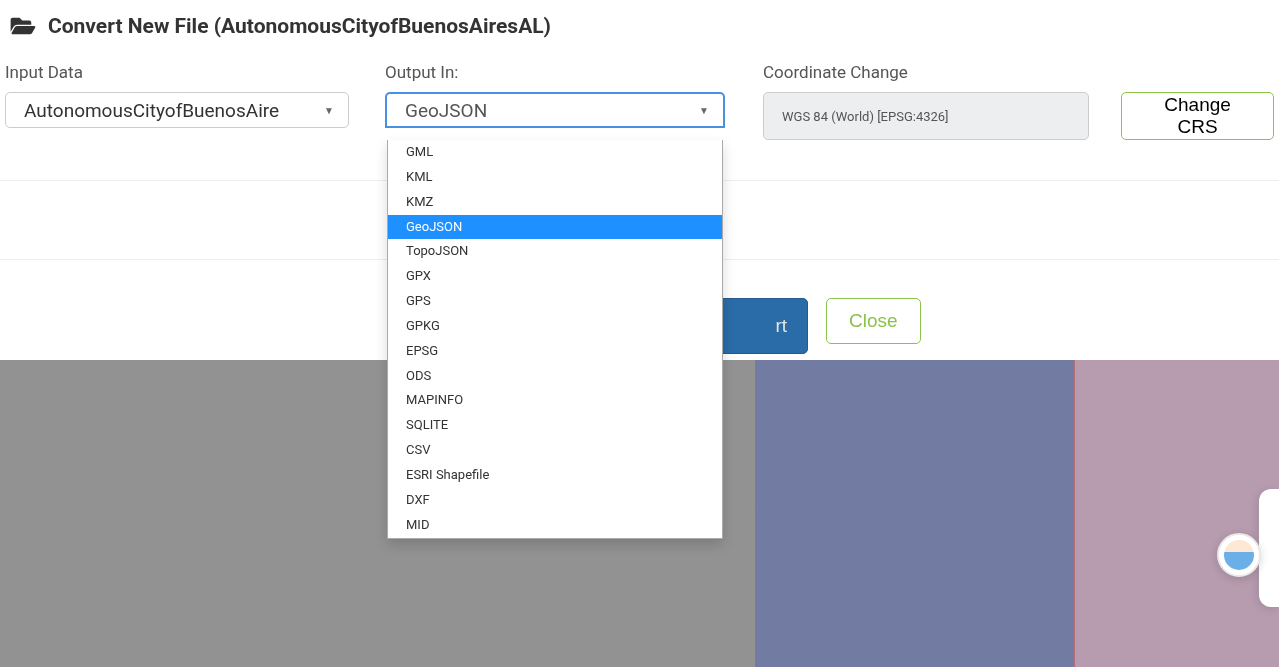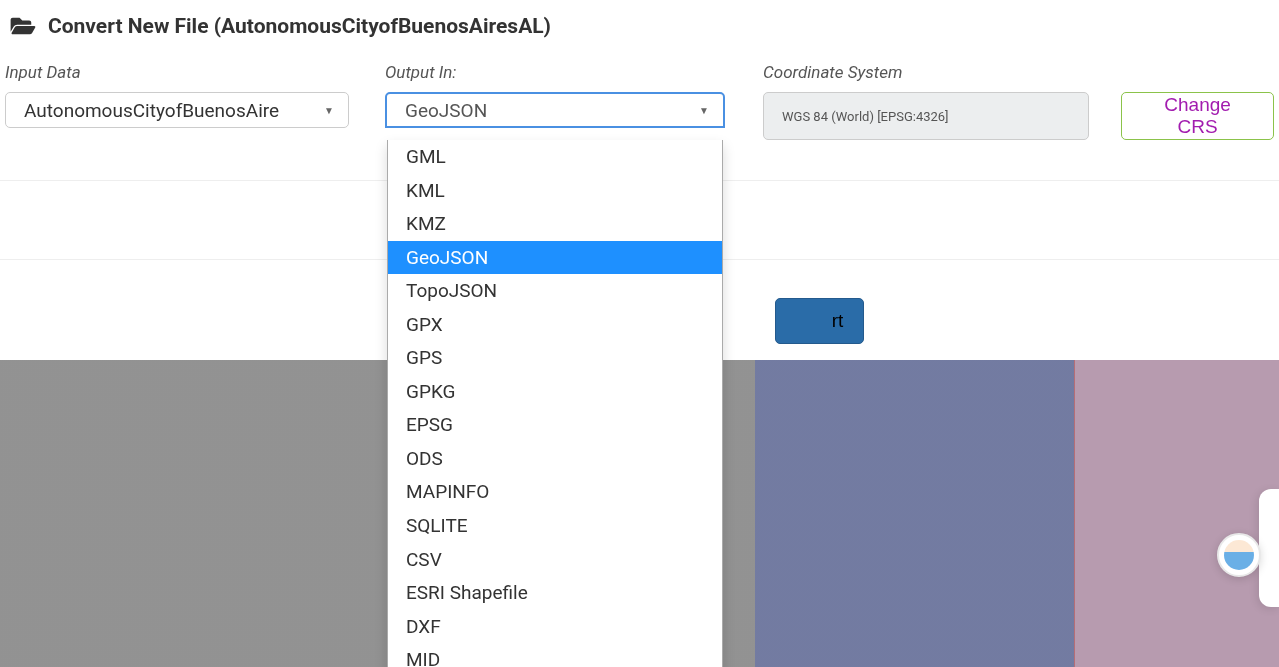--- a/index.html
+++ b/index.html
@@ -39,21 +39,20 @@
       flex-direction: column;
       gap: 10px;
     }
     .fg-input { width: 380px; }
     .fg-output { width: 378px; }
     .fg-crs { flex: 1; display: flex; flex-direction: column; }
     .field-label {
       font-size: 17px;
       color: #555;
       font-weight: 400;
-      font-style: italic;
     }
     .select-wrap {
       position: relative;
       display: inline-block;
     }
     .select-box {
       height: 36px;
       border: 1px solid #ccc;
       border-radius: 5px;
       padding: 0 36px 0 18px;
@@ -86,21 +85,21 @@
       left: 2px;
       width: 336px;
       background: #fff;
       border: 1px solid #aaa;
       border-top: none;
       z-index: 100;
       box-shadow: 0 6px 12px rgba(0,0,0,0.15);
     }
     .dropdown-item {
       padding: 3px 18px;
-      font-size: 19px;
+      font-size: 13px;
       color: #333;
       cursor: pointer;
       line-height: 1.45;
     }
     .dropdown-item.selected {
       background: #1e90ff;
       color: #fff;
     }
     .crs-row {
       display: flex;
@@ -117,38 +116,38 @@
       color: #555;
       display: flex;
       align-items: center;
       width: 340px;
     }
     .change-crs-btn {
       height: 48px;
       border: 1px solid #8bc34a;
       border-radius: 5px;
       background: #fff;
-      color: #a21caf;
+      color: #000000;
       font-size: 19px;
       padding: 0 22px;
       cursor: pointer;
     }
     .action-row {
       display: flex;
       justify-content: center;
       gap: 18px;
       padding: 38px 0 0 360px;
       position: relative;
     }
     .convert-btn {
-      height: 46px;
+      height: 56px;
       background: #2a6ca8;
       border: 1px solid #245a8d;
       border-radius: 5px;
-      color: #000000;
+      color: #e5e5e5;
       font-size: 19px;
       padding: 0 20px 0 56px;
       cursor: pointer;
       position: relative;
       z-index: 1;
     }
     .close-btn {
       height: 46px;
       background: #fff;
       border: 1px solid #8bc34a;
@@ -263,34 +262,35 @@
           <div class="dropdown-item">SQLITE</div>
           <div class="dropdown-item">CSV</div>
           <div class="dropdown-item">ESRI Shapefile</div>
           <div class="dropdown-item">DXF</div>
           <div class="dropdown-item">MID</div>
         </div>
     </div>
   </div>
 
   <div class="field-group fg-crs">
-    <label class="field-label">Coordinate System</label>
+    <label class="field-label">Coordinate Change</label>
     <div class="crs-row">
       <div class="crs-display">
         <span>WGS 84 (World) [EPSG:4326]</span>
       </div>
       <button class="change-crs-btn">Change CRS</button>
     </div>
   </div>
 </div>
 
 <div class="divider2"></div>
 
 <div class="action-row">
   <button class="convert-btn">rt</button>
+  <button class="close-btn">Close</button>
 </div>
 
 <div class="map-bg">
   <div class="map-line-v"></div>
 </div>
 
 <div class="chat-tail"></div>
 <div class="avatar-bubble">
   <div class="avatar-inner"></div>
 </div>

